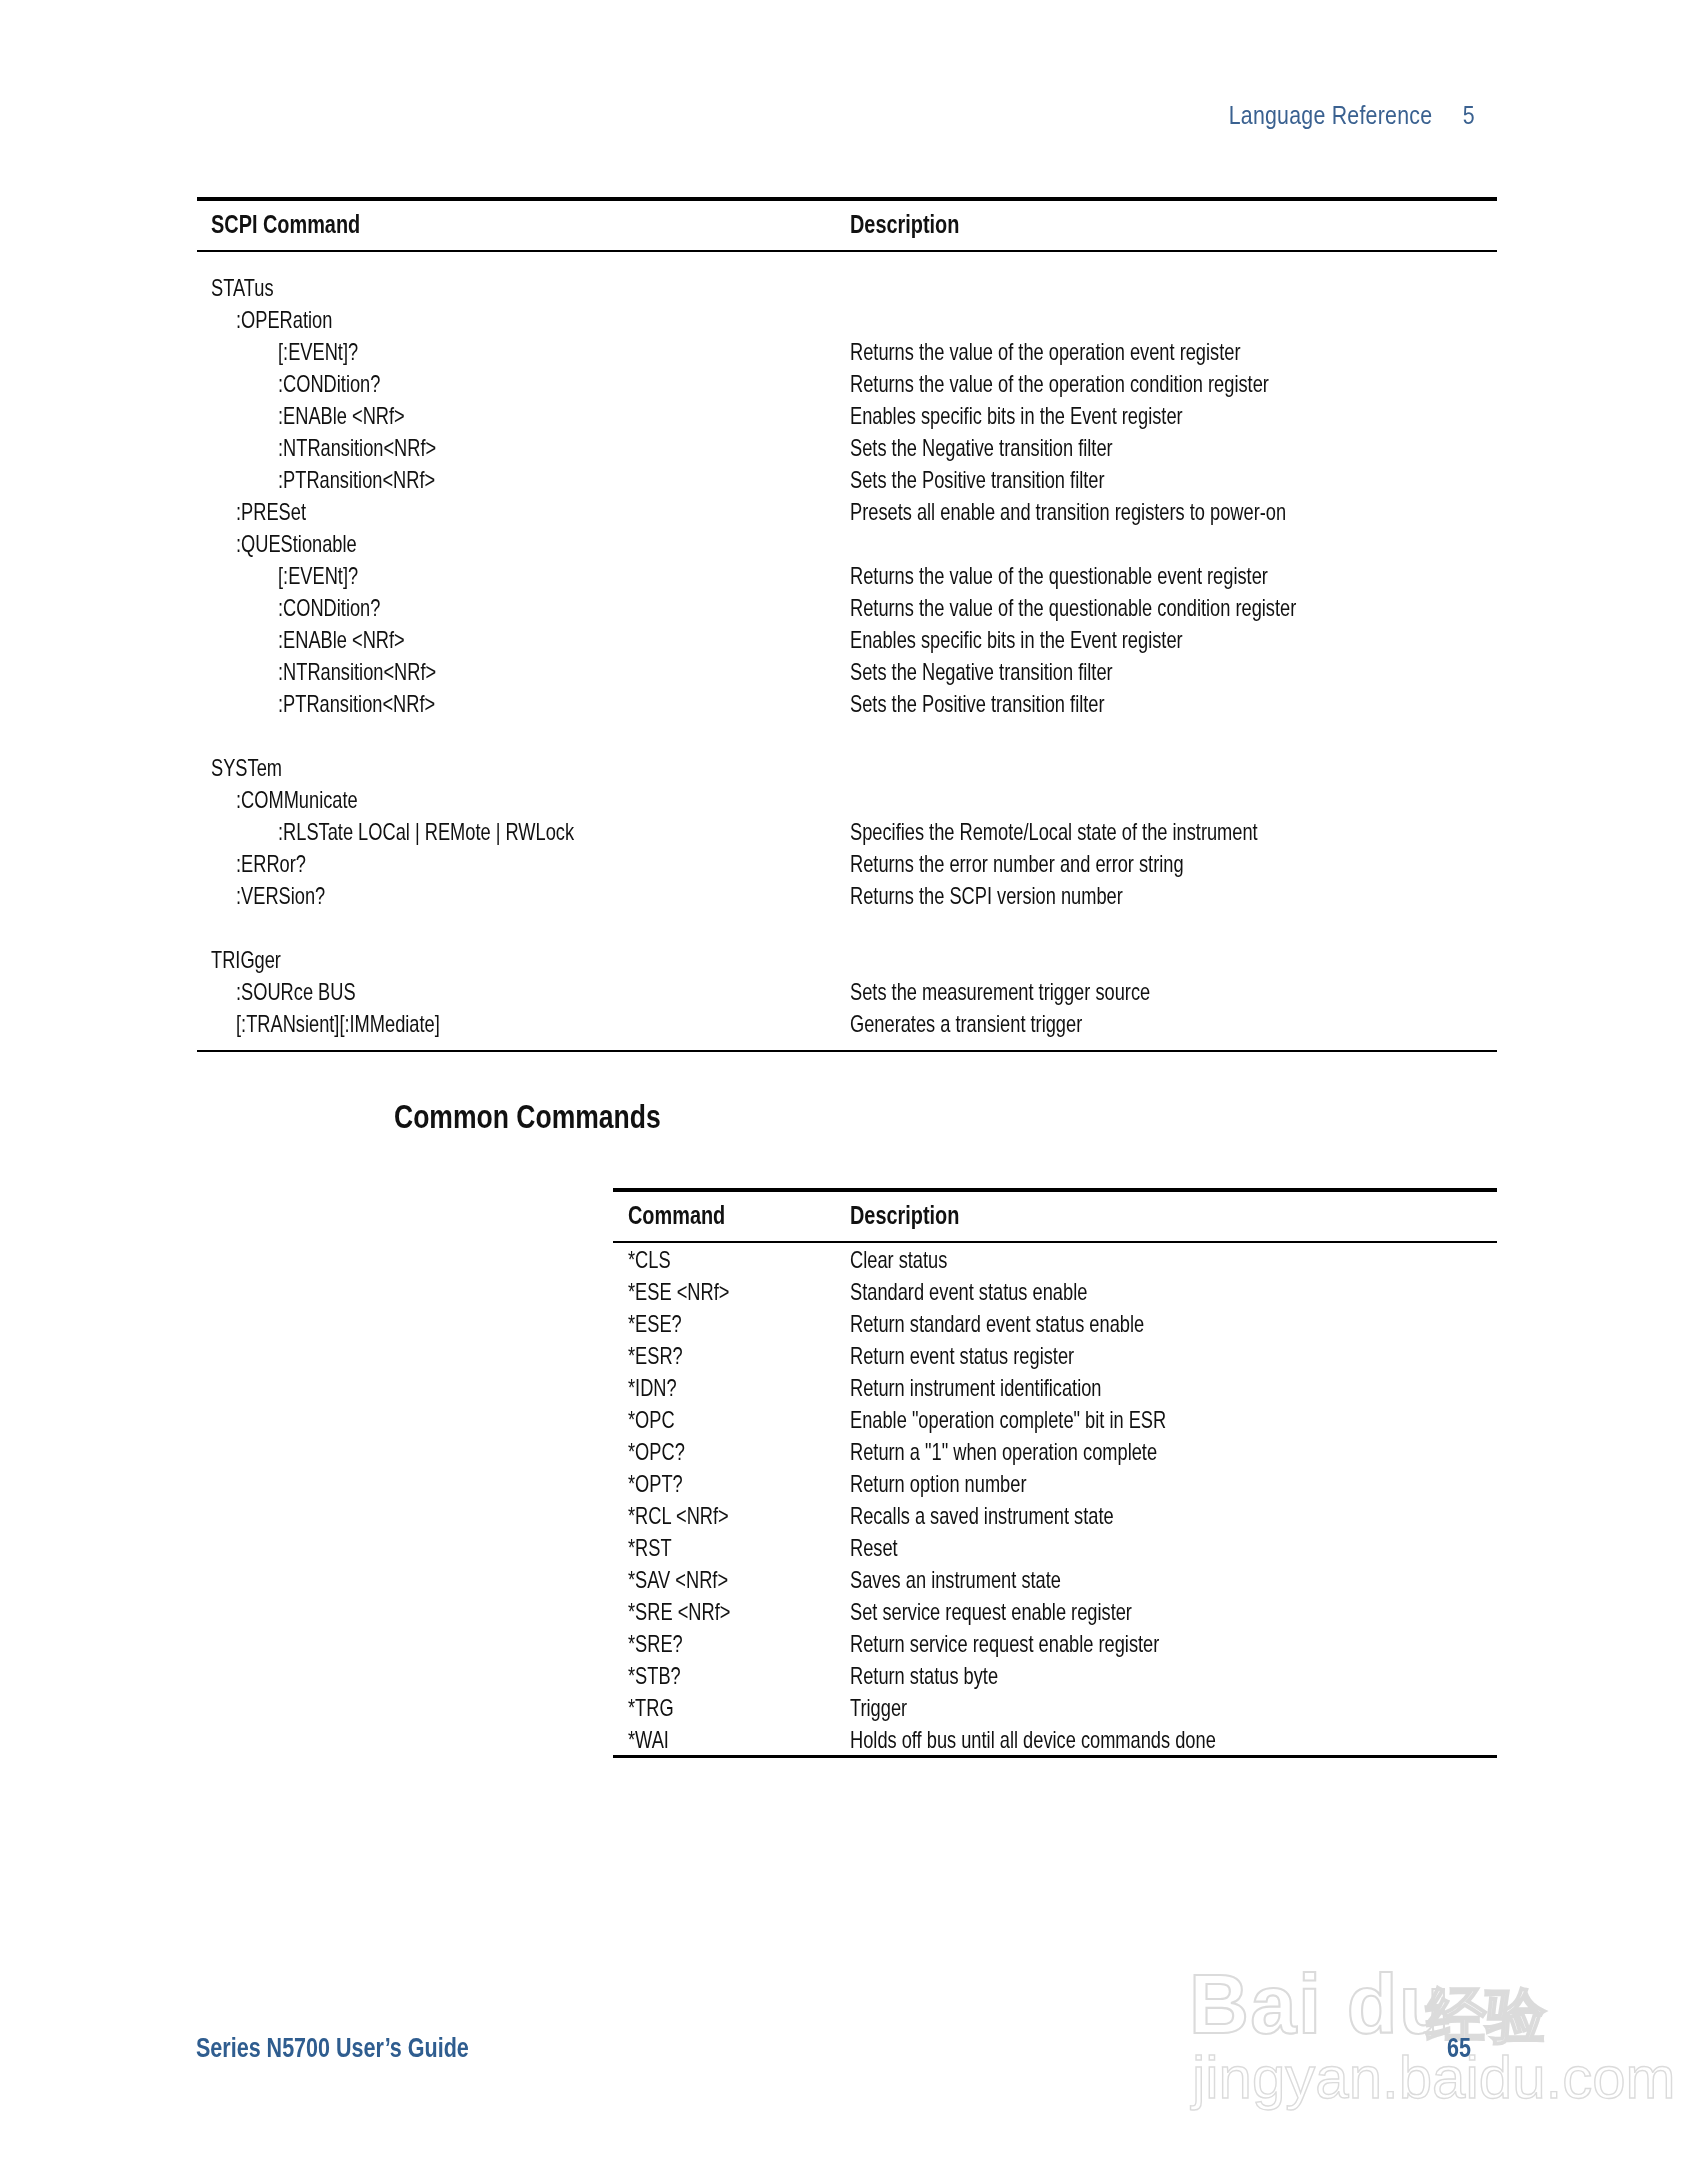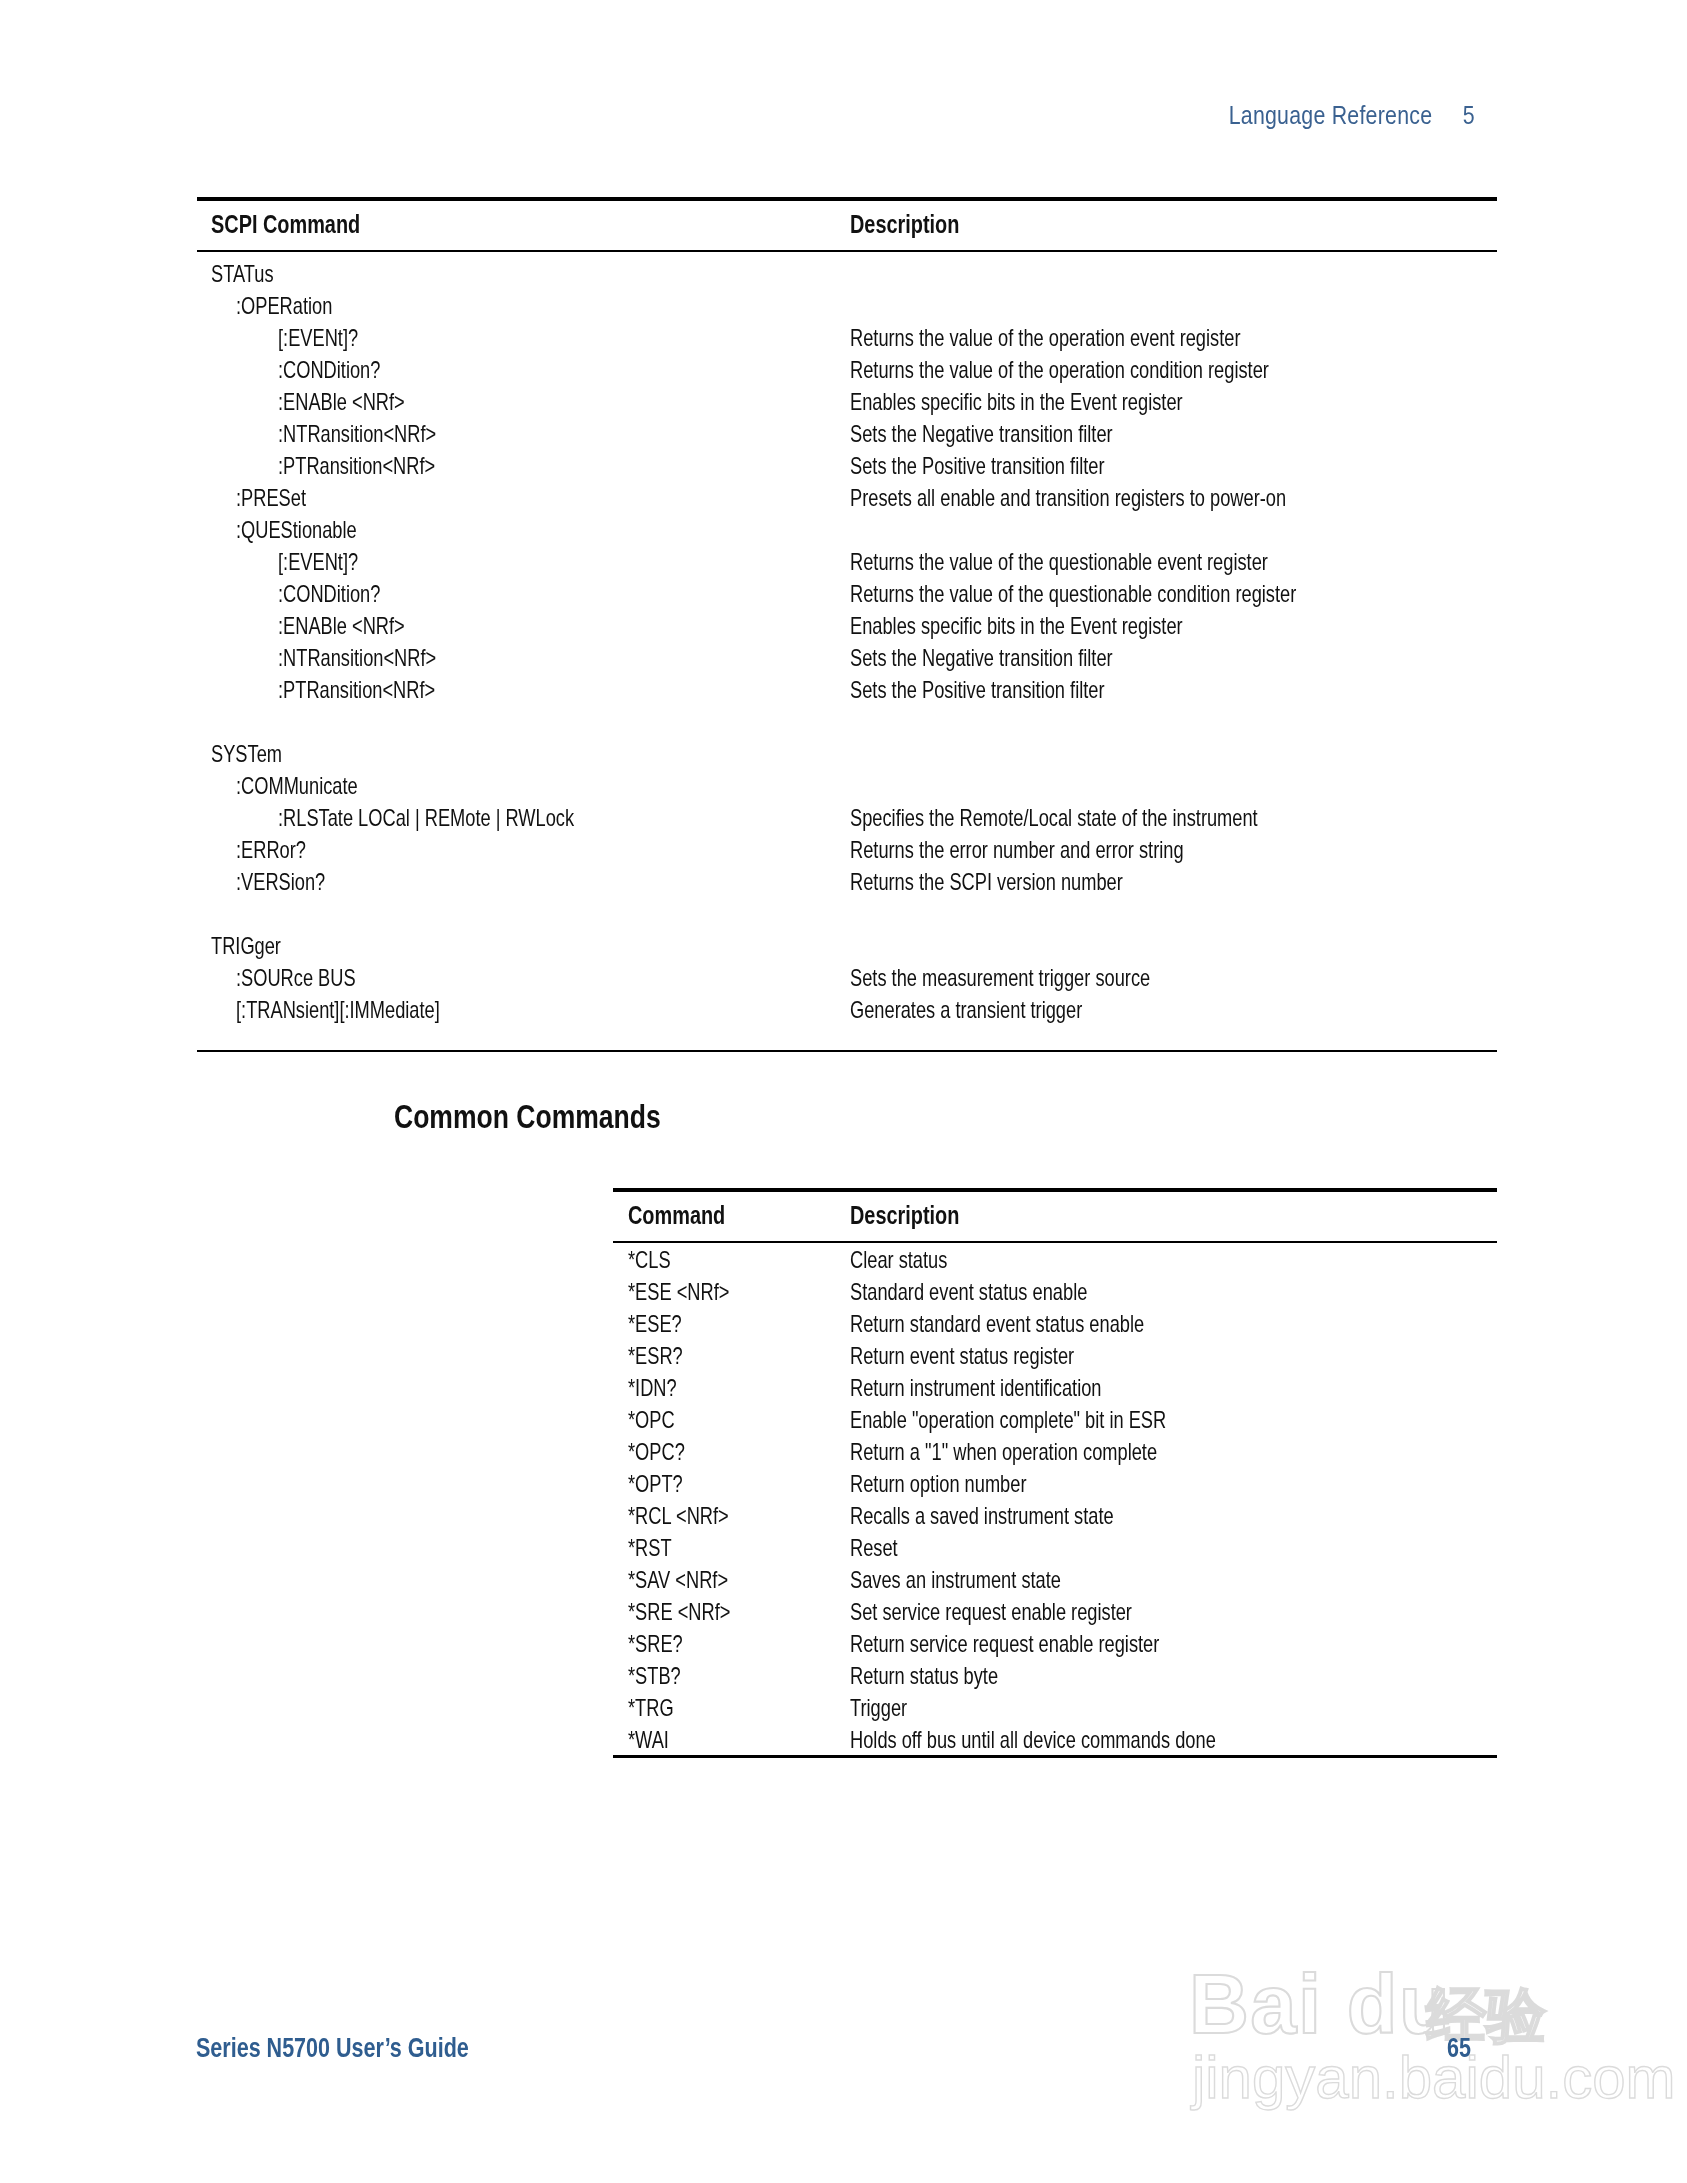--- a/index.html
+++ b/index.html
@@ -15,21 +15,21 @@
     .head-cell { position: absolute; top: 9px; font-weight: bold; font-size: 25.5px; white-space: nowrap;
            transform: scaleX(0.78); transform-origin: left top; }
     .row { position: relative; height: 32px; }
     .cell { position: absolute; top: 4.1px; font-size: 23.4px; white-space: nowrap;
            transform: scaleX(0.78); transform-origin: left top; line-height: 27.6px; }
     #scpi-table { left: 197px; top: 197px; width: 1300px; }
     #scpi-table .c-cmd { left: 13.8px; }
     #scpi-table .lvl1 { left: 39px; }
     #scpi-table .lvl2 { left: 81px; }
     #scpi-table .c-desc { left: 653px; }
-    #scpi-body { padding-top: 5px; }
+    #scpi-body { padding-top: 19px; }
     #scpi-bottom { position: absolute; left: 197px; top: 1050px; width: 1300px; height: 2.1px; background: #000; }
     #common-title { position: absolute; left: 394px; top: 1097px; font-weight: bold; font-size: 34px; white-space: nowrap;
            transform: scaleX(0.78); transform-origin: left top; }
     #common-table { left: 613px; top: 1160px; width: 884px; margin-top: 28px; }
     #common-table .c-cmd { left: 15px; }
     #common-table .c-desc { left: 237px; }
     #common-bottom { height: 2.8px; background: #000; }
     #footer-title { position: absolute; left: 196px; top: 2032px; color: #2f5d8f; font-weight: bold; font-size: 27.6px;
            white-space: nowrap; transform: scaleX(0.78); transform-origin: left top; }
     #footer-page { position: absolute; left: 1447px; top: 2032px; color: #2f5d8f; font-weight: bold; font-size: 27.6px;

